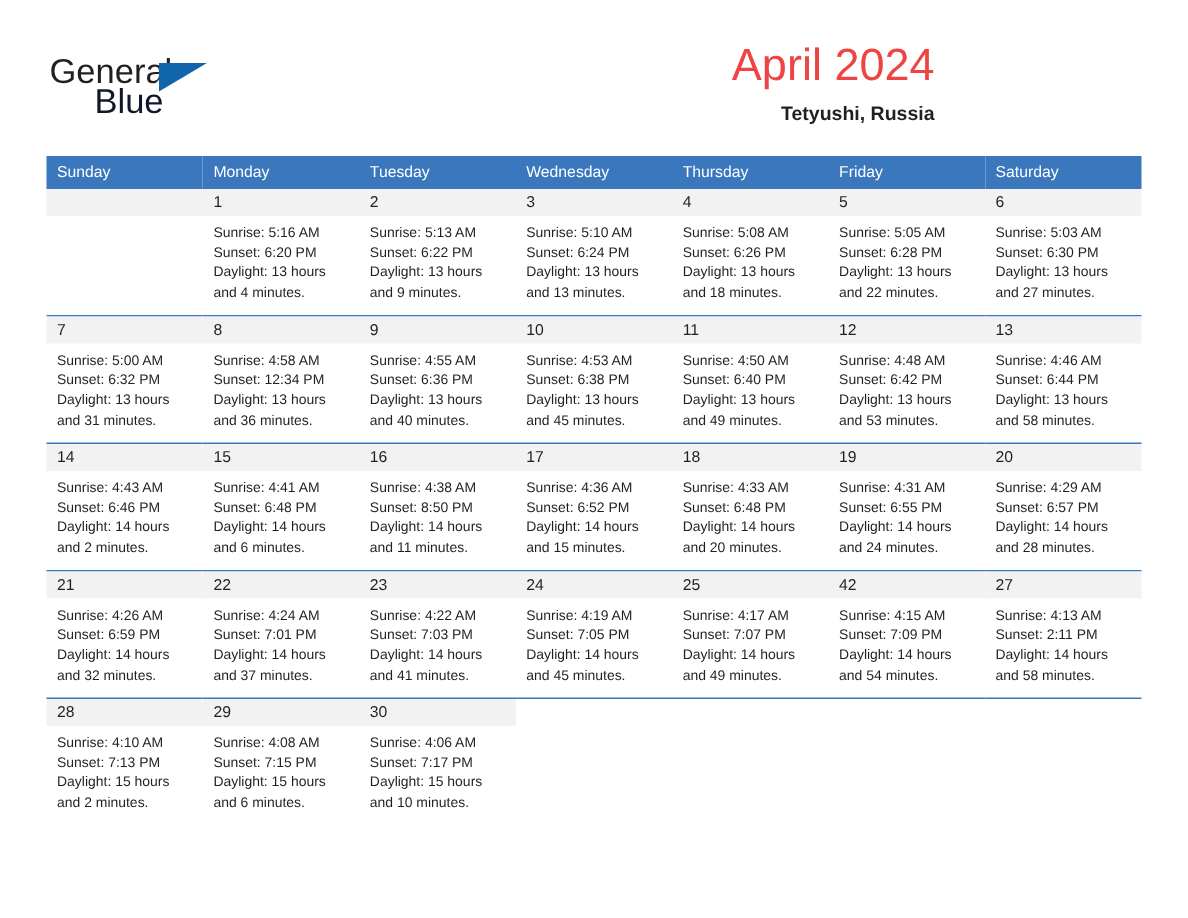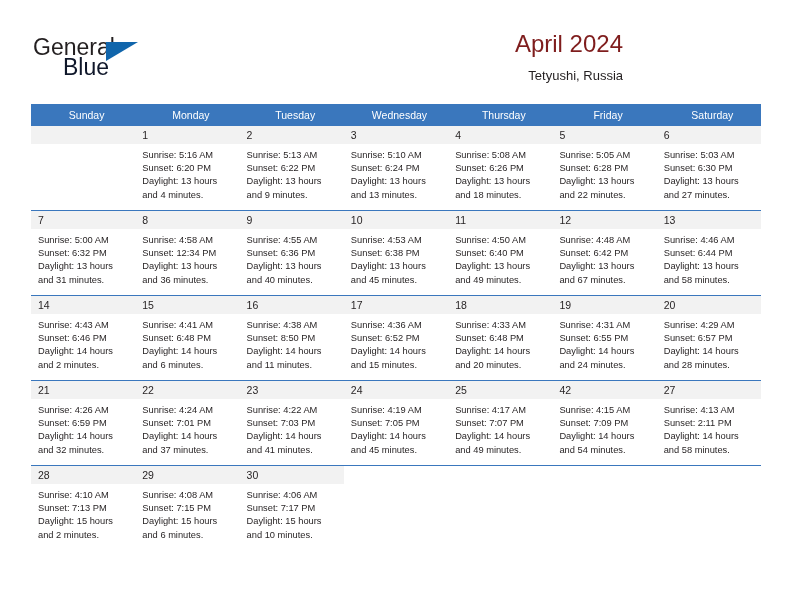--- a/index.html
+++ b/index.html
@@ -64,50 +64,50 @@
     border-bottom: 19px solid transparent;
   }
 
   .title-block {
     position: absolute;
     right: 0;
     top: 0;
     text-align: right;
   }
   .cal-title {
-    font-size: 24px;
+    font-size: 30px;
     font-weight: normal;
-    color: #7f1d1d;
+    color: #ef4444;
     line-height: 32px;
     white-space: nowrap;
   }
   .cal-location {
     font-size: 13px;
-    font-weight: normal;
+    font-weight: bold;
     color: #231f20;
     line-height: 20px;
     margin-top: 6px;
     white-space: nowrap;
   }
 
   
   .calendar {
     position: absolute;
     left: 31px;
     top: 104px;
     width: 730px;
     border-collapse: collapse;
     table-layout: fixed;
   }
   .calendar th {
     background: #3a77bd;
     color: #ffffff;
     font-size: 10.5px;
     font-weight: normal;
-    text-align: center;
+    text-align: left;
     padding: 5px 0 5px 7px;
     height: 11px;
     border: none;
   }
   .calendar td {
     vertical-align: top;
     padding: 0;
     border: none;
     width: 104.28px;
     height: 84px;
@@ -316,21 +316,21 @@
               </div>
             </div>
           </td>
         <td>
             <div class="cell-inner">
               <span class="daynum">12</span>
               <div class="details">
                 <div>Sunrise: 4:48 AM</div>
                 <div>Sunset: 6:42 PM</div>
                 <div>Daylight: 13 hours</div>
-                <div>and 67 minutes.</div>
+                <div>and 53 minutes.</div>
               </div>
             </div>
           </td>
         <td>
             <div class="cell-inner">
               <span class="daynum">13</span>
               <div class="details">
                 <div>Sunrise: 4:46 AM</div>
                 <div>Sunset: 6:44 PM</div>
                 <div>Daylight: 13 hours</div>

